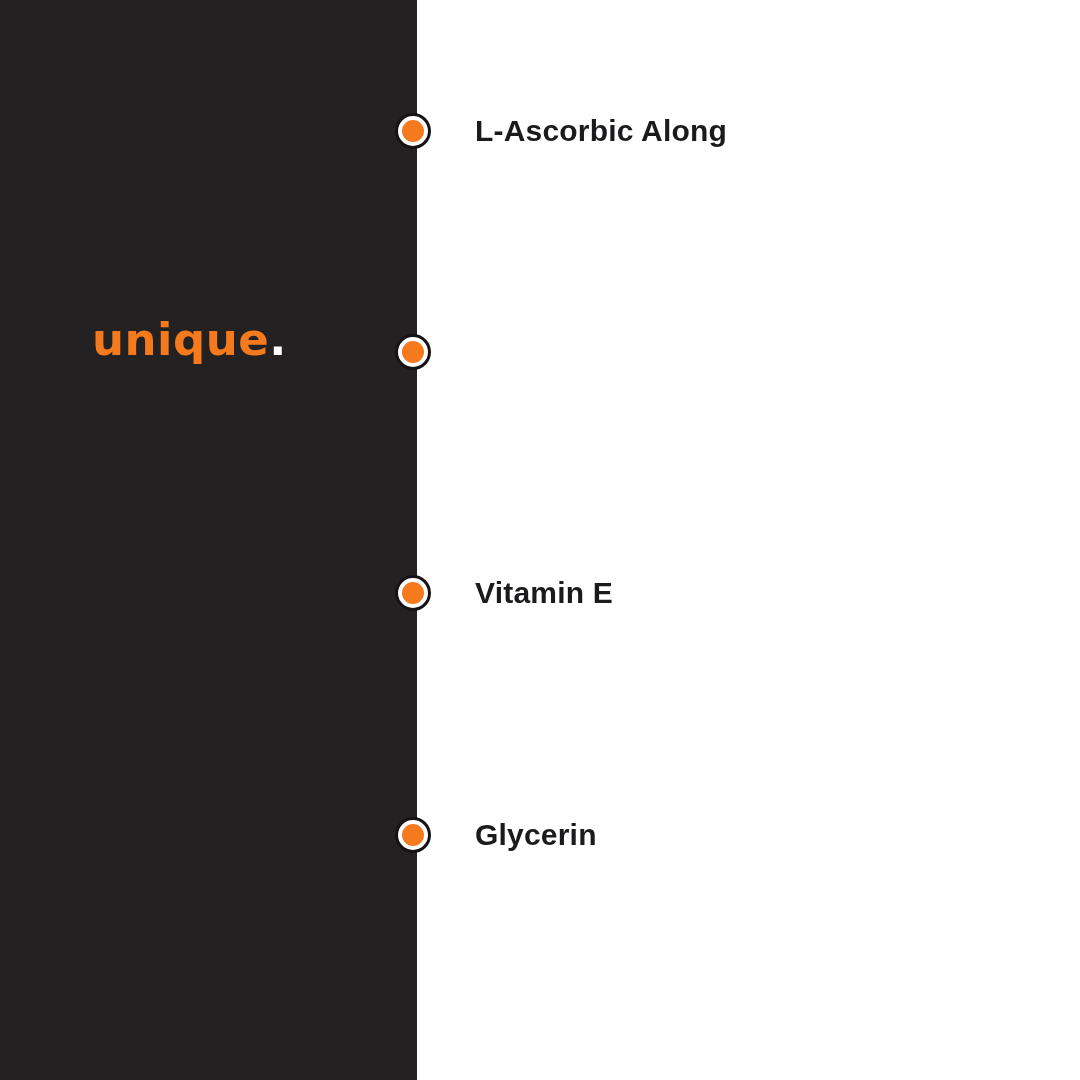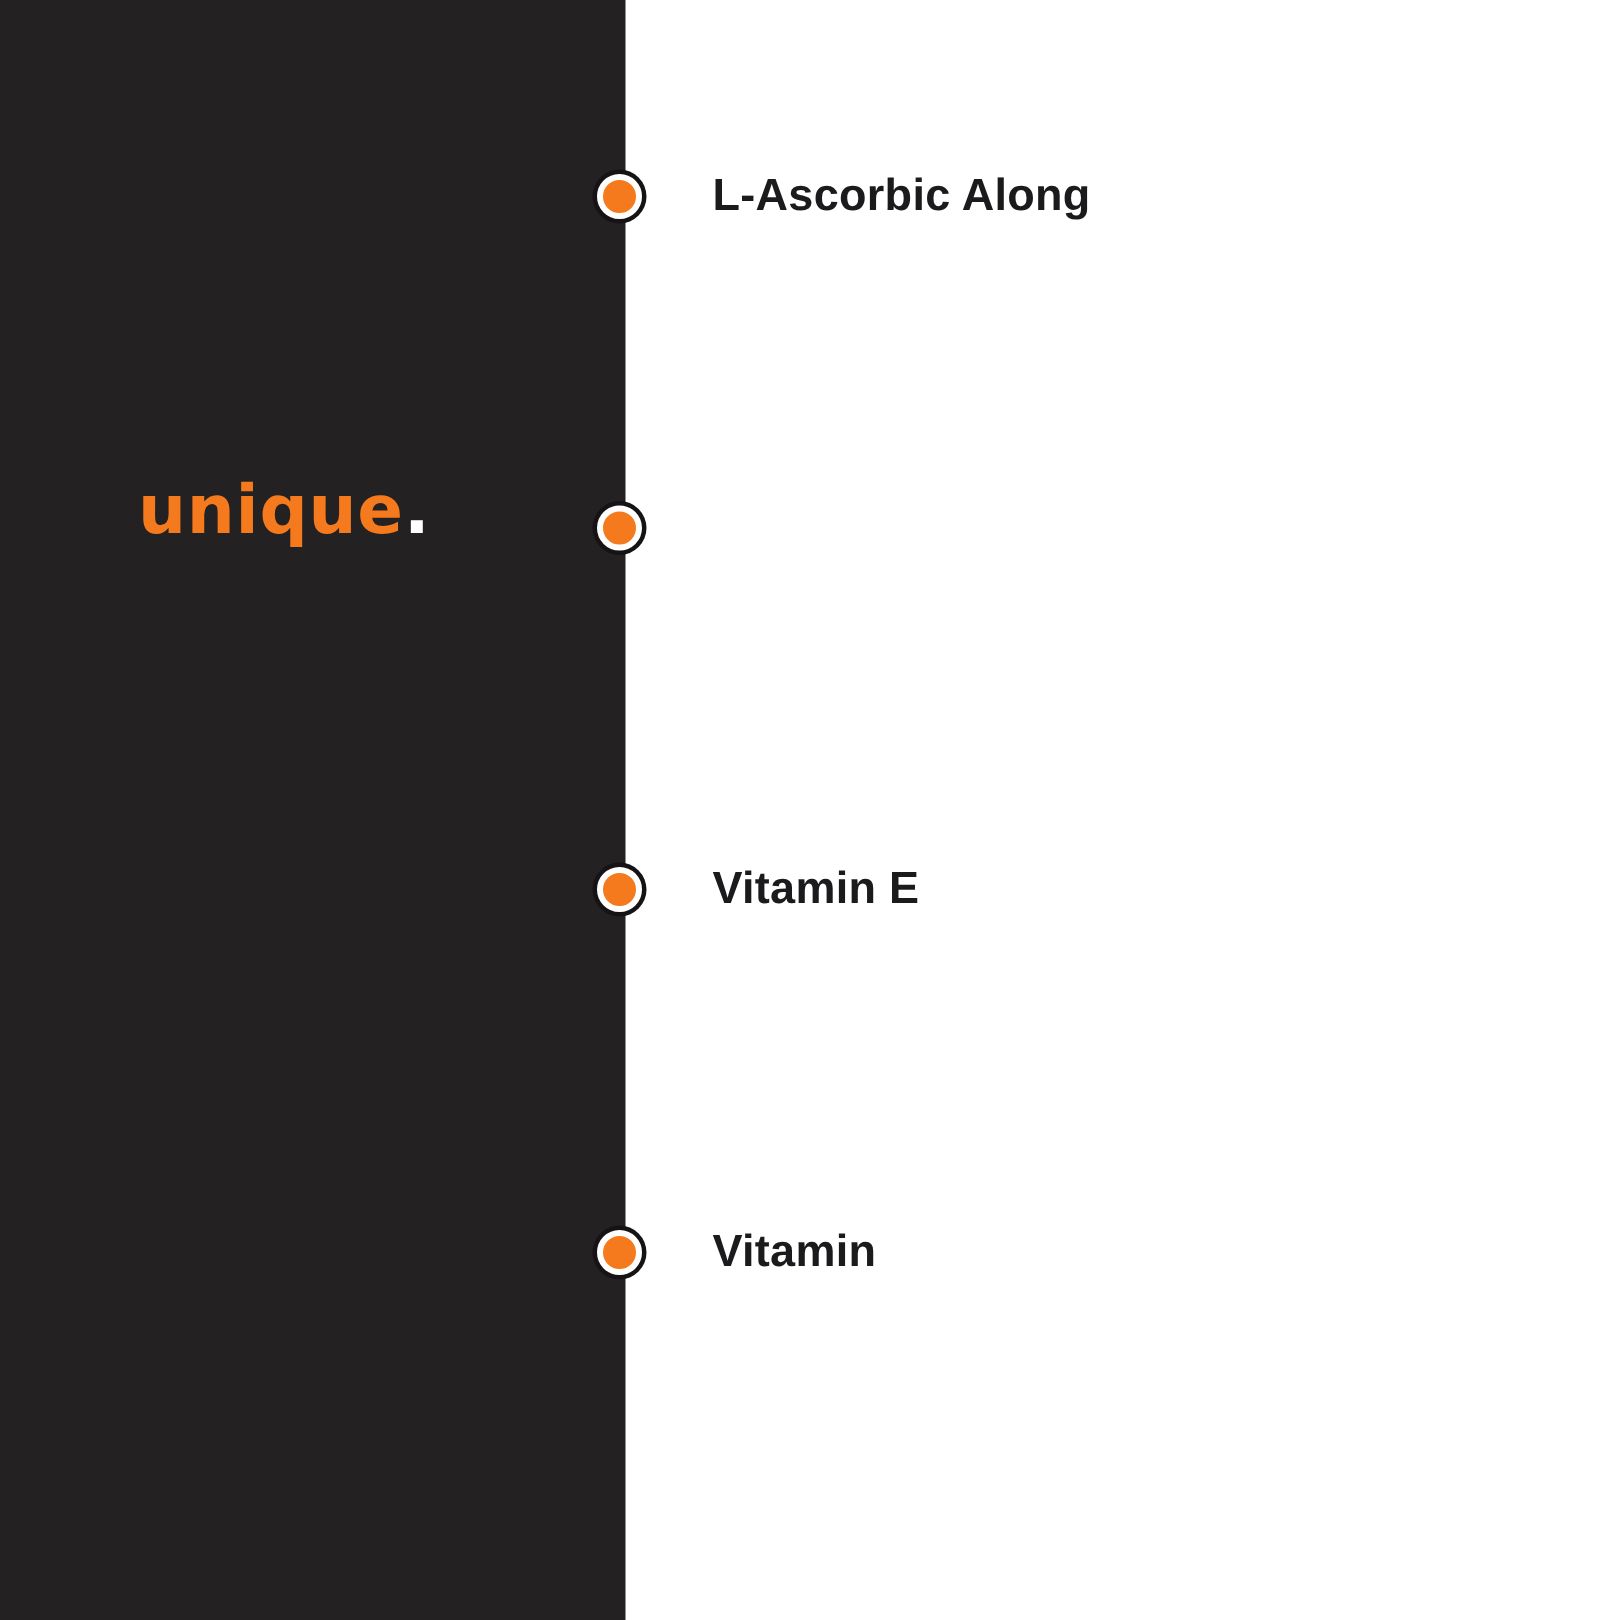--- a/index.html
+++ b/index.html
@@ -111,16 +111,16 @@
   <div class="section section-1">
     <h3 class="ingredient-name">L-Ascorbic Along</h3>
   </div>
 
 
   <div class="section section-3">
     <h3 class="ingredient-name">Vitamin E</h3>
   </div>
 
   <div class="section section-4">
-    <h3 class="ingredient-name">Vitamin</h3>
+    <h3 class="ingredient-name">Glycerin</h3>
   </div>
 
 </div>
 
 </body></html>

